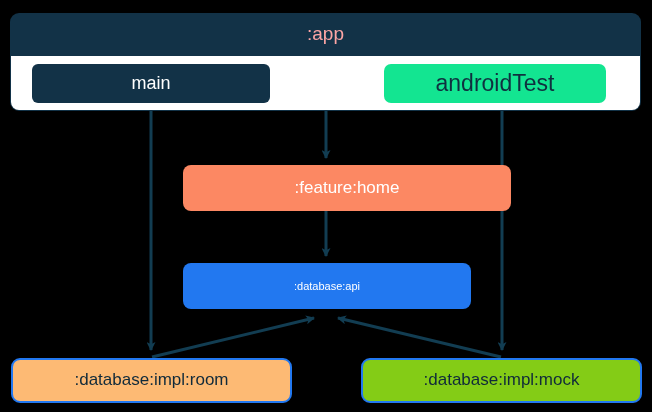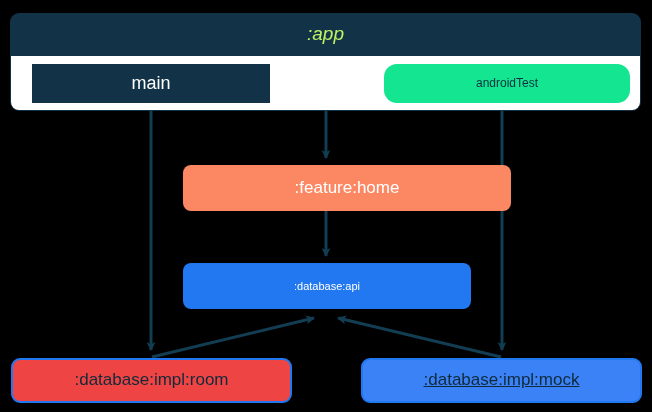--- a/index.html
+++ b/index.html
@@ -46,54 +46,53 @@
   }
   #app-cluster-title {
     position: absolute;
     left: 0;
     top: 0;
     width: 100%;
     height: 43px;
     display: flex;
     align-items: center;
     justify-content: center;
-    color: #bef264;
+    color: #fca5a5;
     font-size: 19px;
-    font-style: italic;
   }
   #app-cluster-body {
     position: absolute;
     left: 1px;
     top: 43px;
     width: 629px;
     height: 54px;
     background: #ffffff;
     border-radius: 0 0 8px 8px;
   }
 
   
   #node-main {
     left: 32px;
     top: 64px;
     width: 238px;
     height: 39px;
     background: #123247;
     color: #ffffff;
-    border-radius: 0;
+    border-radius: 6px;
     font-size: 18px;
   }
   #node-androidtest {
     left: 384px;
     top: 64px;
-    width: 246px;
+    width: 222px;
     height: 39px;
     background: #13E591;
     color: #10303f;
-    border-radius: 13px;
-    font-size: 12px;
+    border-radius: 7px;
+    font-size: 23px;
   }
 
   
   #node-feature-home {
     left: 183px;
     top: 165px;
     width: 328px;
     height: 46px;
     background: #FC8863;
     color: #ffffff;
@@ -108,37 +107,36 @@
     background: #2278F0;
     color: #ffffff;
     border-radius: 8px;
     font-size: 11px;
   }
   #node-impl-room {
     left: 11px;
     top: 358px;
     width: 281px;
     height: 45px;
-    background: #ef4444;
+    background: #fdba74;
     color: #102a3a;
     border: 2px solid #2278F0;
     border-radius: 9px;
     font-size: 17px;
   }
   #node-impl-mock {
     left: 361px;
     top: 358px;
     width: 281px;
     height: 45px;
-    background: #3b82f6;
+    background: #84cc16;
     color: #102a3a;
     border: 2px solid #2278F0;
     border-radius: 9px;
     font-size: 17px;
-    text-decoration: underline;
   }
 </style>
 </head>
 <body>
 
 <div id="canvas">
 
   <svg id="edge-layer" width="652" height="412" viewBox="0 0 652 412" xmlns="http://www.w3.org/2000/svg">
     <defs>
       <marker id="arrowhead" markerWidth="9" markerHeight="9" refX="8" refY="4.5" orient="auto" markerUnits="userSpaceOnUse">

